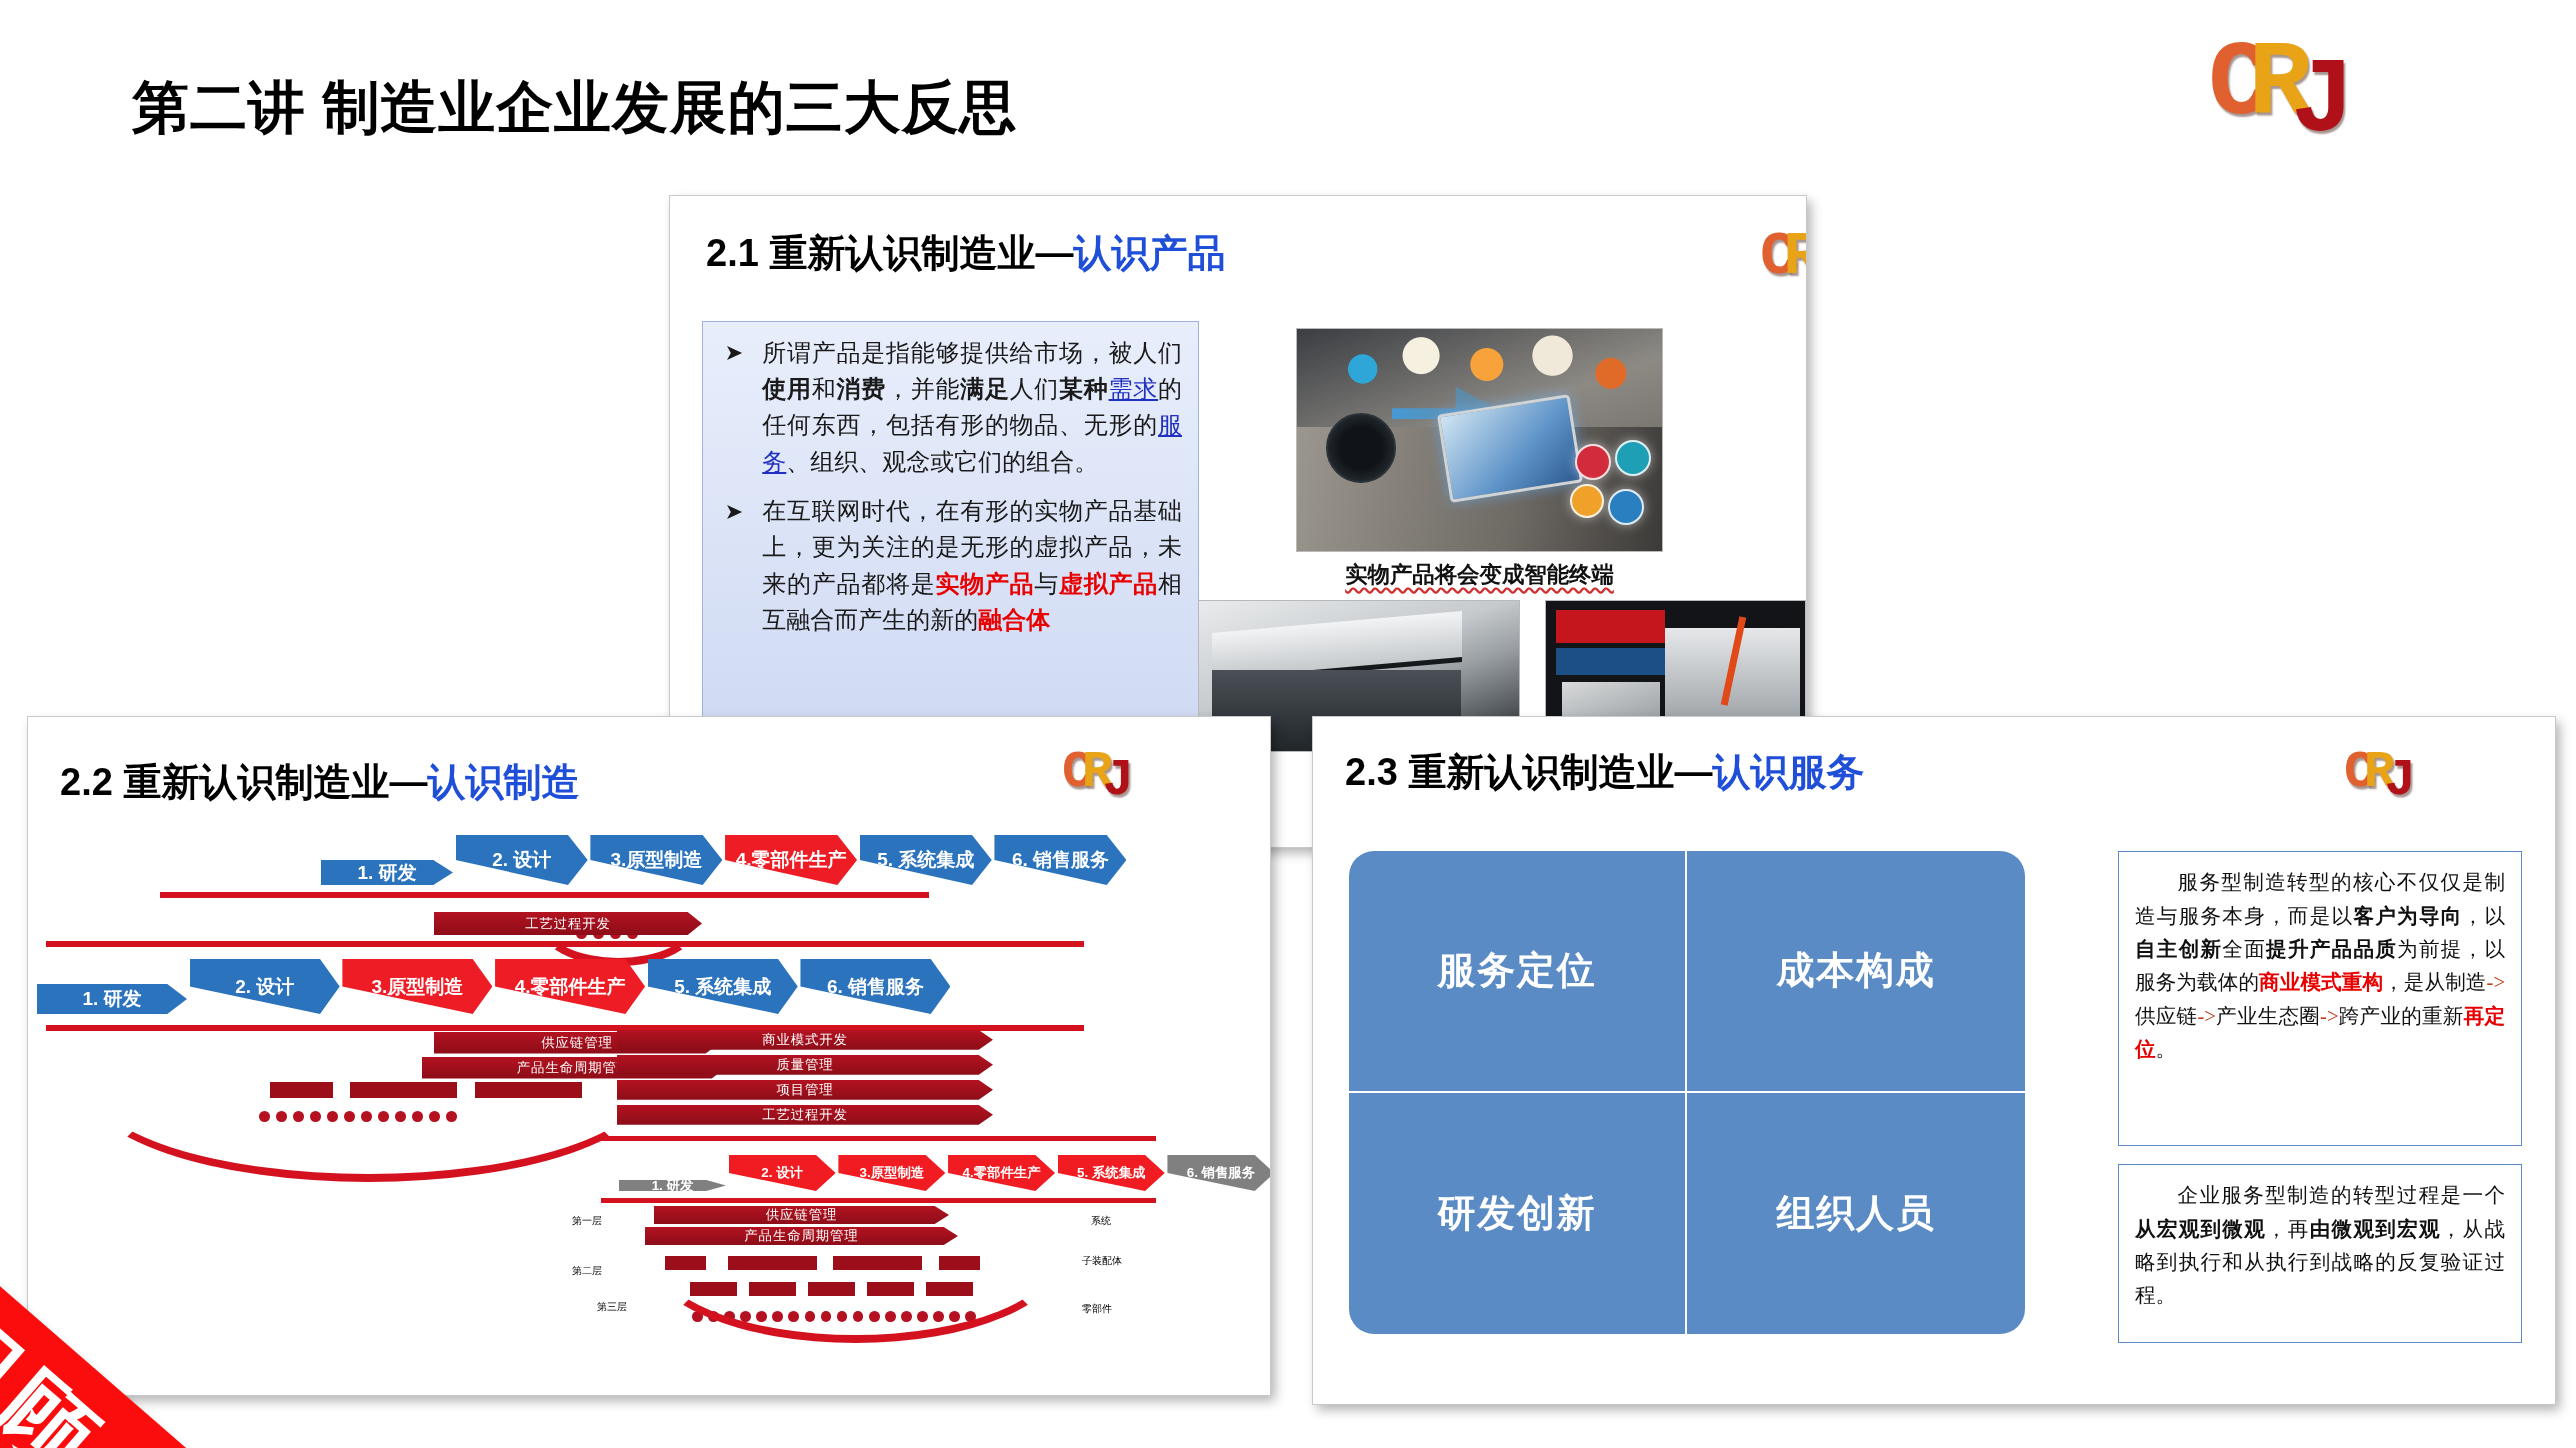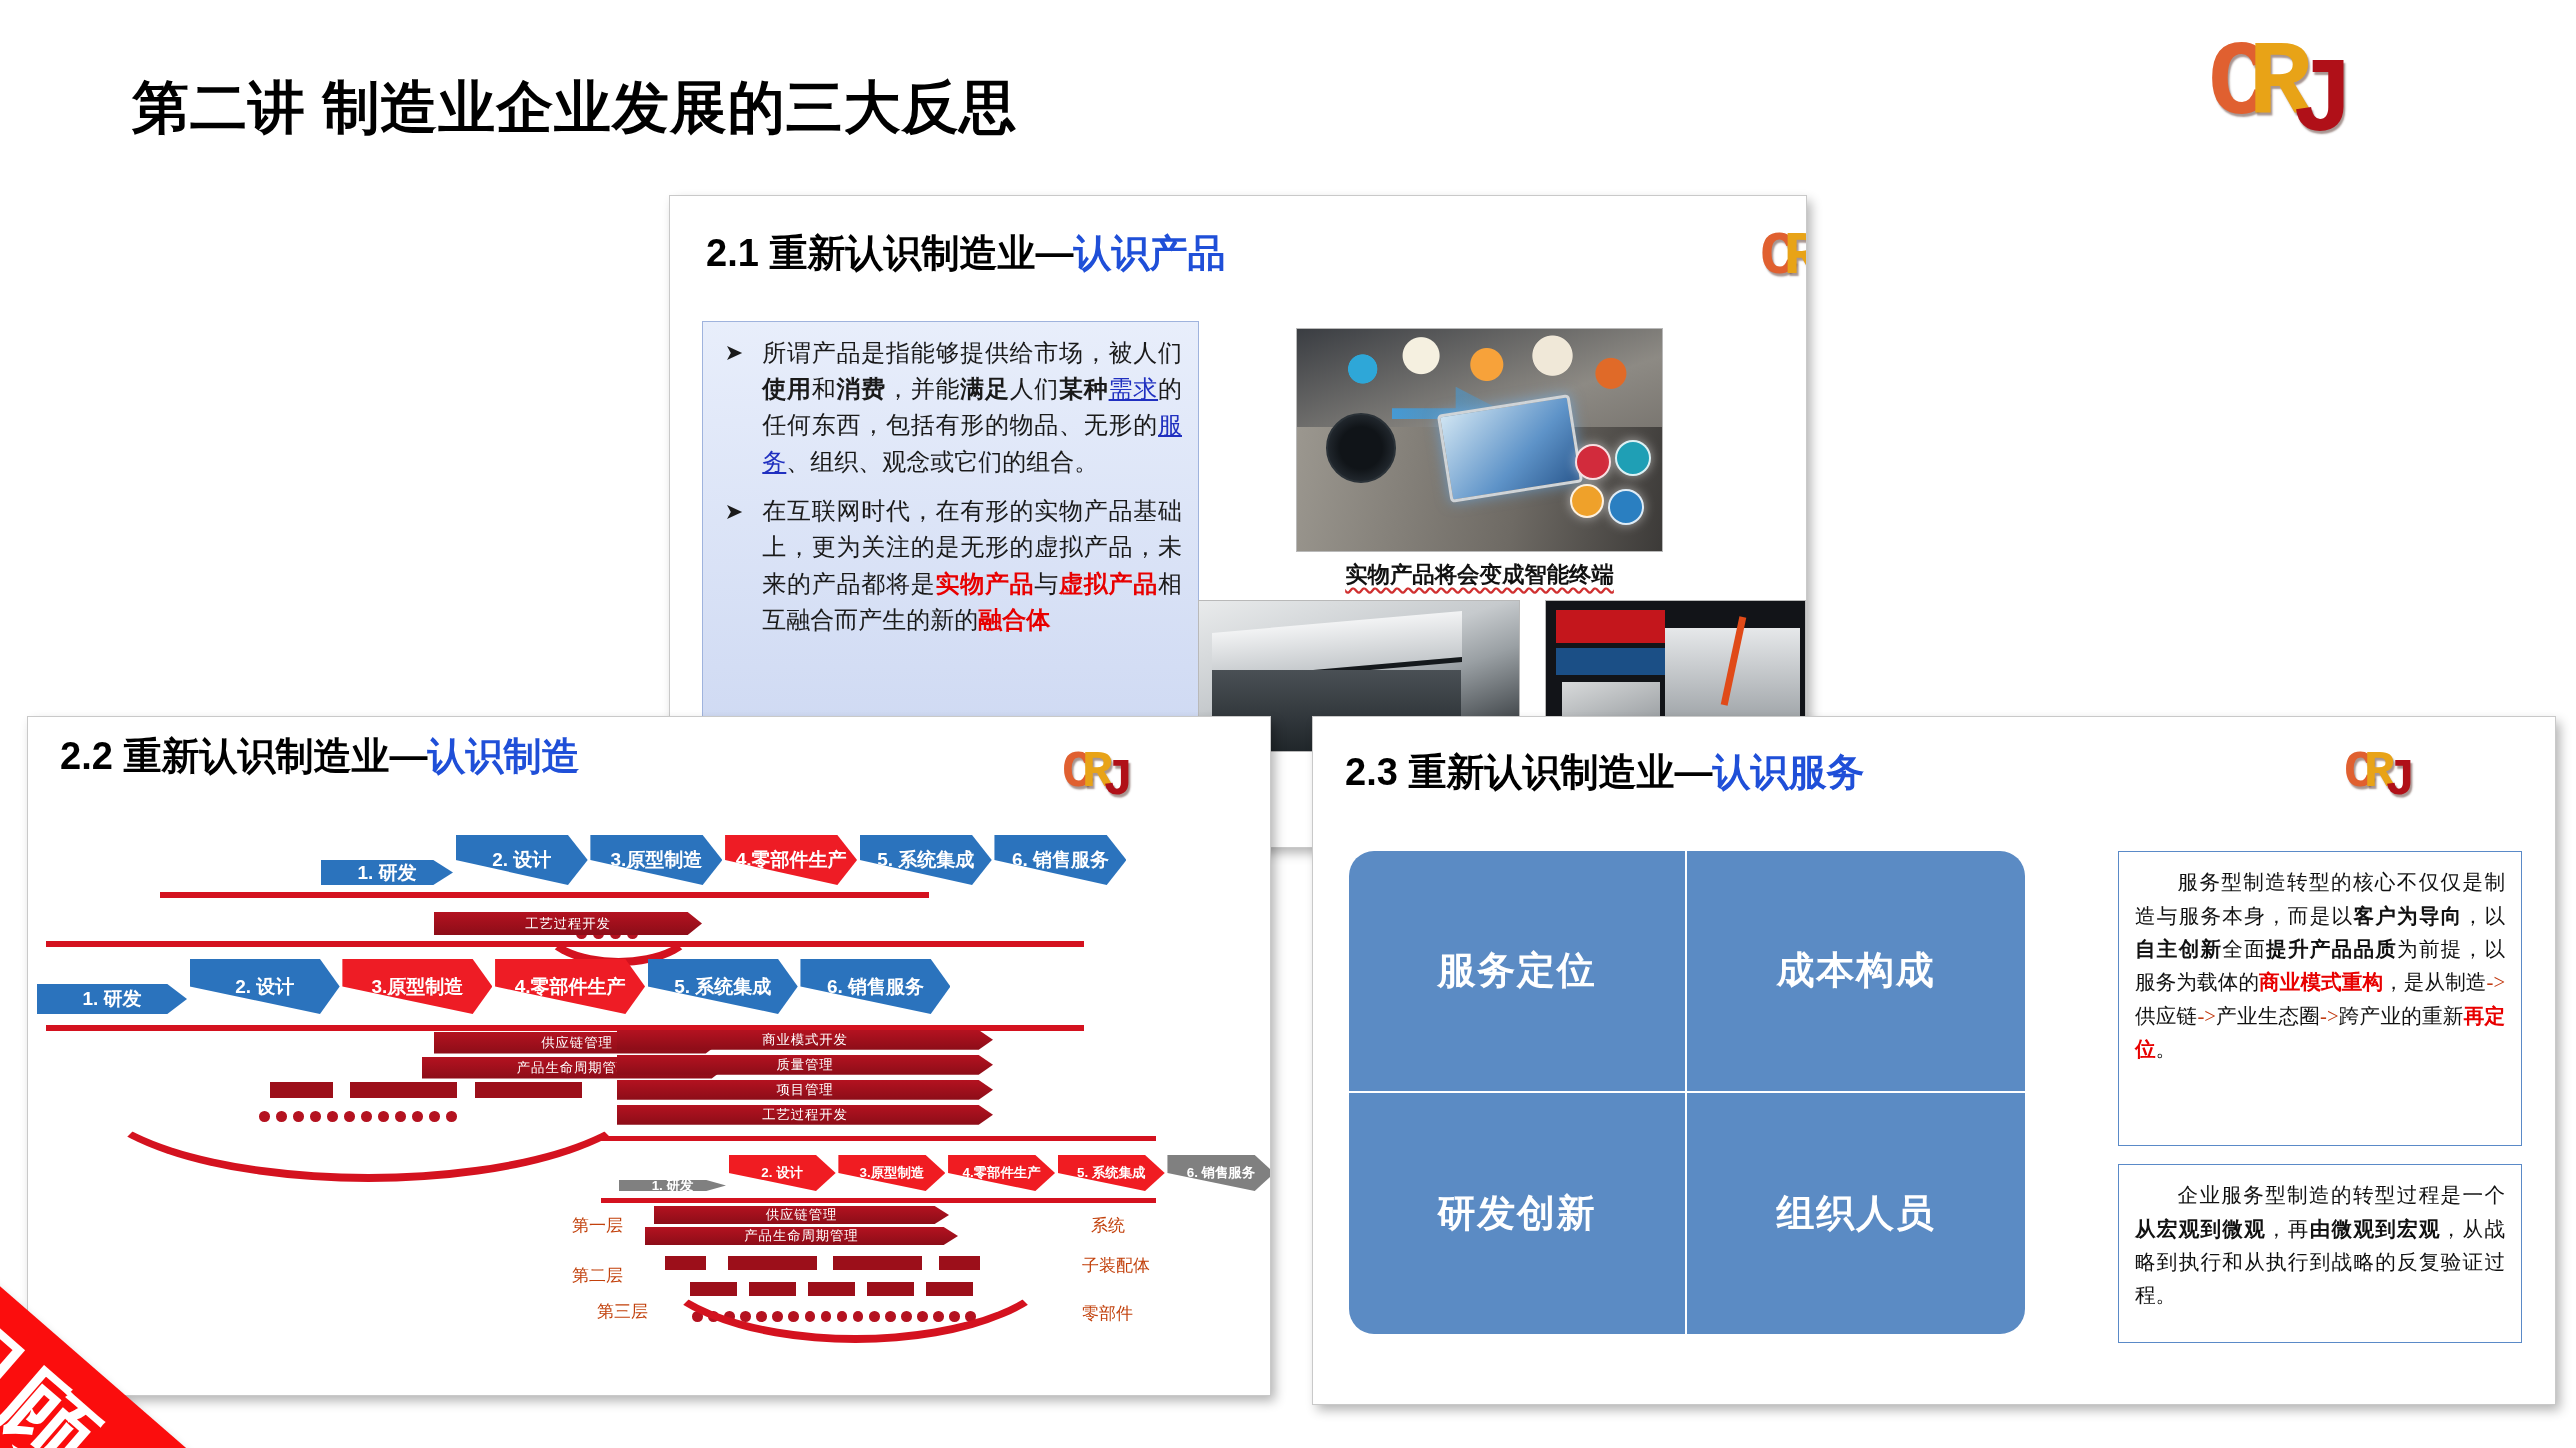--- a/index.html
+++ b/index.html
@@ -41,21 +41,21 @@
     overflow: hidden;
   }
   .slide-1 { left: 669px; top: 195px; width: 1138px; height: 653px; }
   .slide-2 { left: 27px;  top: 716px; width: 1244px; height: 680px; }
   .slide-3 { left: 1312px;top: 716px; width: 1244px; height: 689px; }
 
   .slide-title { position: absolute; font-size: 38px; font-weight: bold; white-space: nowrap; }
   .slide-title .blk { color: #000; }
   .slide-title .blu { color: #1f4fd8; }
   .s1-title { left: 36px; top: 32px; }
-  .s2-title { left: 32px; top: 14px; }
+  .s2-title { left: 32px; top: 40px; }
   .s3-title { left: 32px; top: 30px; }
 
   
   .bullet-box {
     position: absolute; left: 32px; top: 125px; width: 497px; height: 447px;
     background: linear-gradient(180deg,#e8eefb 0%,#cdd8f2 100%);
     border: 0.9px solid #9fb3dd;
   }
   .bullet { position: relative; padding-left: 45px; margin: 12.5px 16px 0 14.3px;
             font-size: 24px; line-height: 1.52; color: #1a1a1a;
@@ -151,21 +151,21 @@
 
   .rbar {
     position: absolute; background: linear-gradient(180deg,#b41220,#8c0d18);
     color: #fff; font-size: 13.4px; display: flex; align-items: center;
     justify-content: center; letter-spacing: 0.9px; white-space: nowrap;
     clip-path: polygon(0 0, calc(100% - 14.3px) 0, 100% 50%, calc(100% - 14.3px) 100%, 0 100%);
   }
   .redline { position: absolute; background: #d4121f; }
   .redcurve { position: absolute; border: 8px solid #d4121f; border-radius: 50%; }
 
-  .lvl-lbl { position: absolute; font-size: 17px; color: #c2410c; white-space: nowrap; }
+  .lvl-lbl { position: absolute; font-size: 10px; color: #000000; white-space: nowrap; }
 
   .dotrow { position: absolute; display: flex; gap: 6.3px; }
   .dotrow i { width: 10.7px; height: 10.7px; border-radius: 50%; background: #b41220; display:block; }
   .stub { position:absolute; background:#9c0f1a; }
 
   
   .quad {
     position: absolute; left: 36px; top: 134px; width: 676px; height: 483px;
     background: #5b8bc4; border-radius: 25px;
     display: grid; grid-template-columns: 1fr 1fr; grid-template-rows: 1fr 1fr;

